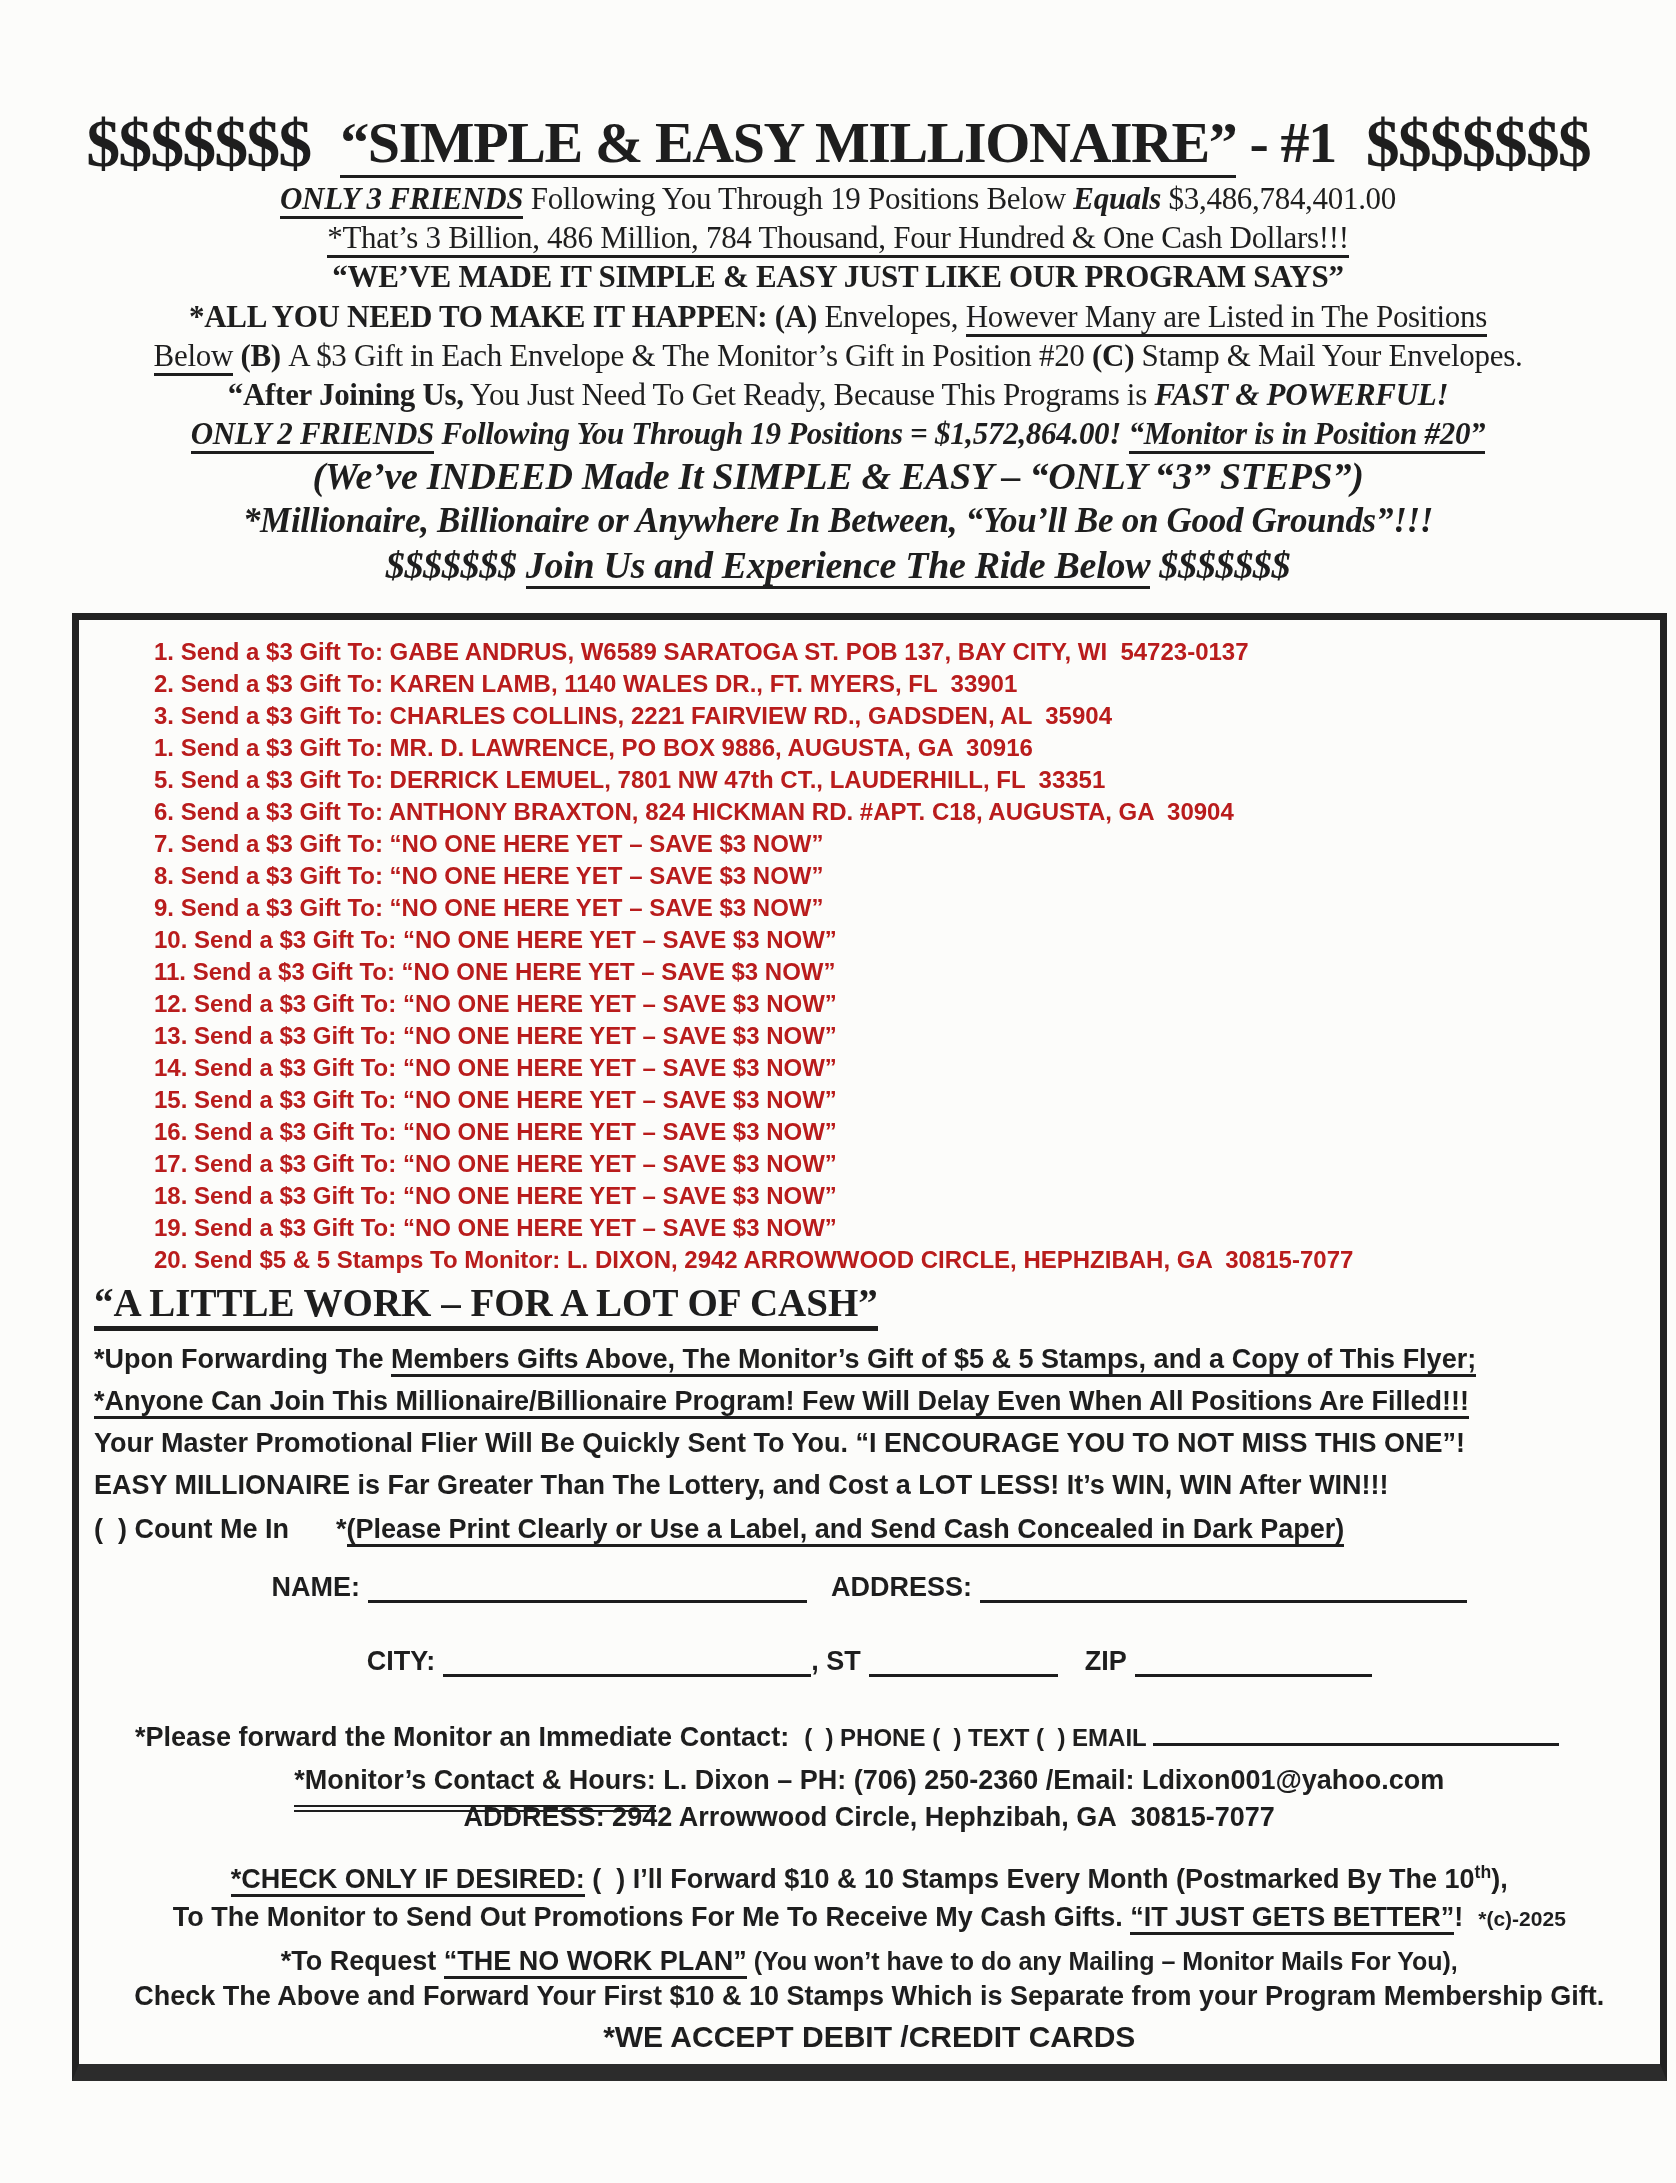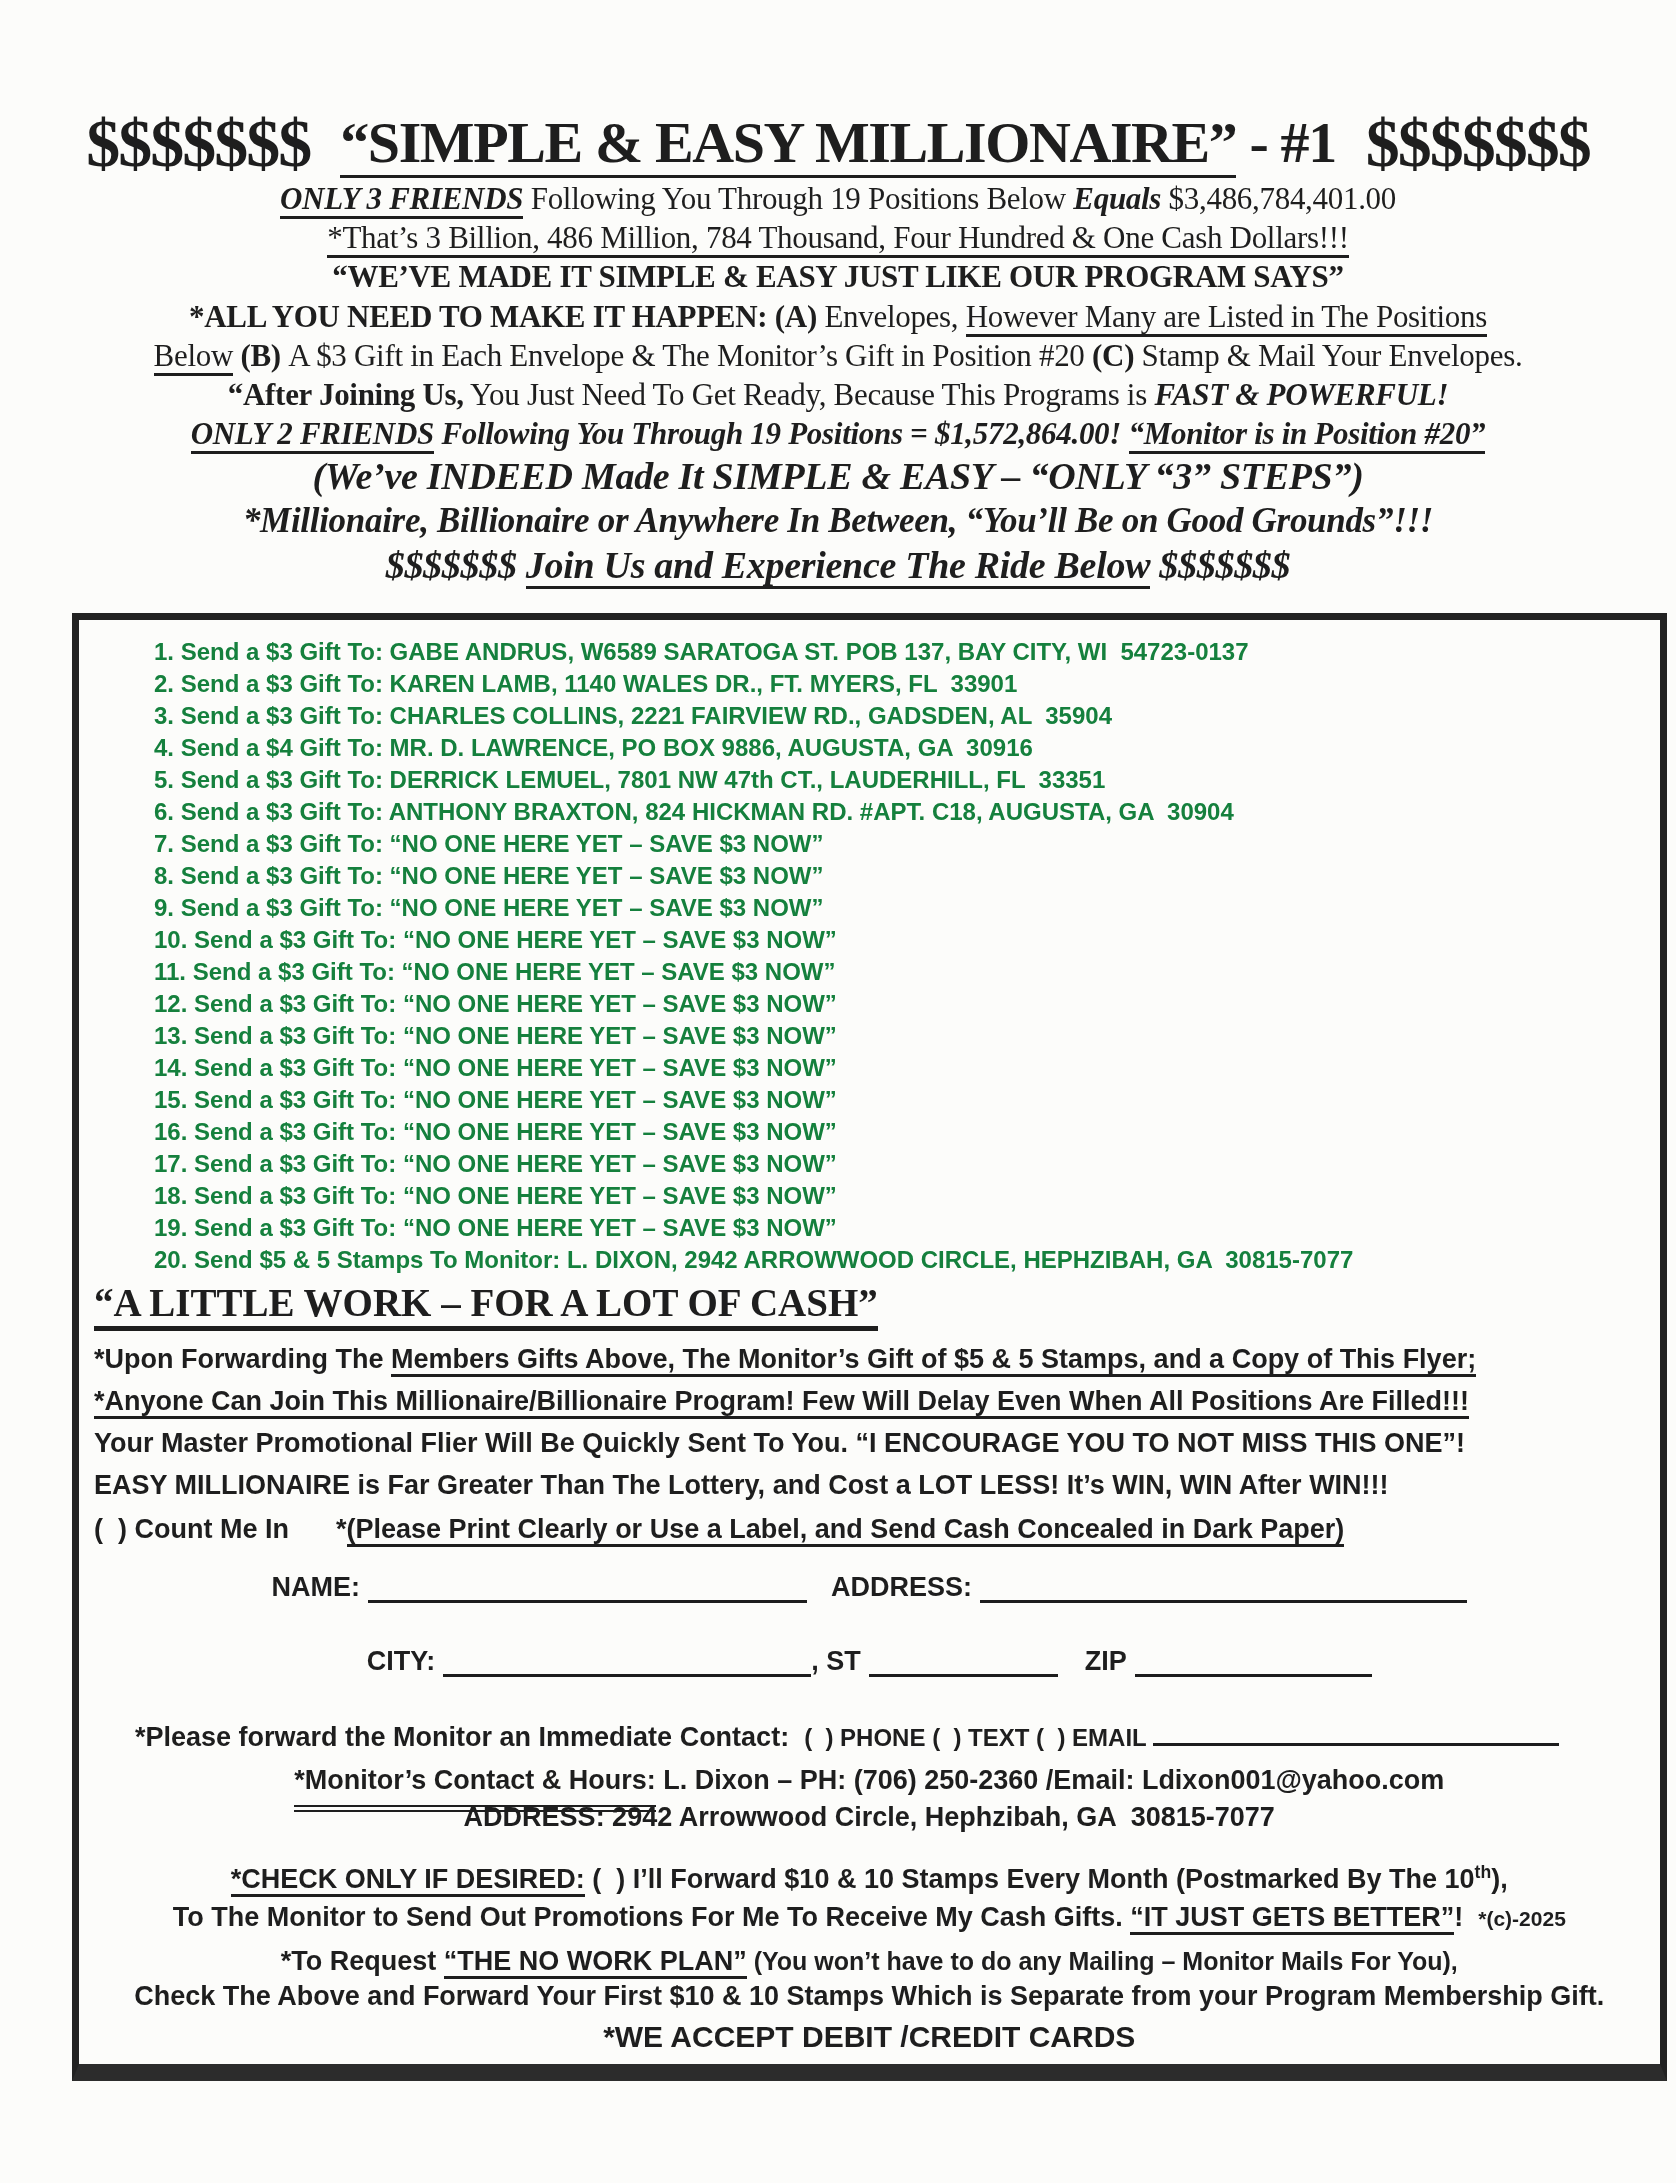--- a/index.html
+++ b/index.html
@@ -32,21 +32,21 @@
   
   .box{
     margin:24px 9.5px 0 72px;
     border:7.4px solid #222;
     border-bottom:17px solid #2c2c2c;
     padding:16px 15px 8px 15px;
     box-sizing:border-box;
   }
   .rows{list-style:none;margin:0;padding:0 0 0 60px;
         font-family:"Liberation Sans",sans-serif;font-weight:bold;
-        font-size:24px;line-height:32px;color:#15803d;}
+        font-size:24px;line-height:32px;color:#b91c1c;}
   
   .cash{text-align:left;margin-top:6px;}
   .cash-title{font-family:"Liberation Serif",serif;font-weight:bold;font-size:39px;line-height:1.1;margin-bottom:13.5px;}
   .cash-title .u{border-bottom:5.4px solid currentColor;padding-bottom:2px;}
   .p-line{font-family:"Liberation Sans",sans-serif;font-weight:bold;font-size:27px;line-height:42px;}
   .count-line{font-family:"Liberation Sans",sans-serif;font-weight:bold;font-size:27px;line-height:41px;margin-top:2.7px;}
   .count-gap{display:inline-block;width:47px;}
 
   
   .form-row{display:flex;justify-content:center;align-items:flex-end;
@@ -101,21 +101,21 @@
 
     <div class="h-line big b i"><span class="pre">$$$$$$$ </span><span class="u">Join Us and Experience The Ride Below</span><span class="pre"> $$$$$$$</span></div>
   </div>
 
   <div class="box">
 
     <ol class="rows">
         <li><span class="pre">1. Send a $3 Gift To: GABE ANDRUS, W6589 SARATOGA ST. POB 137, BAY CITY, WI  54723-0137</span></li>
         <li><span class="pre">2. Send a $3 Gift To: KAREN LAMB, 1140 WALES DR., FT. MYERS, FL  33901</span></li>
         <li><span class="pre">3. Send a $3 Gift To: CHARLES COLLINS, 2221 FAIRVIEW RD., GADSDEN, AL  35904</span></li>
-        <li><span class="pre">4. Send a $4 Gift To: MR. D. LAWRENCE, PO BOX 9886, AUGUSTA, GA  30916</span></li>
+        <li><span class="pre">1. Send a $3 Gift To: MR. D. LAWRENCE, PO BOX 9886, AUGUSTA, GA  30916</span></li>
         <li><span class="pre">5. Send a $3 Gift To: DERRICK LEMUEL, 7801 NW 47th CT., LAUDERHILL, FL  33351</span></li>
         <li><span class="pre">6. Send a $3 Gift To: ANTHONY BRAXTON, 824 HICKMAN RD. #APT. C18, AUGUSTA, GA  30904</span></li>
         <li><span class="pre">7. Send a $3 Gift To: “NO ONE HERE YET – SAVE $3 NOW”</span></li>
         <li><span class="pre">8. Send a $3 Gift To: “NO ONE HERE YET – SAVE $3 NOW”</span></li>
         <li><span class="pre">9. Send a $3 Gift To: “NO ONE HERE YET – SAVE $3 NOW”</span></li>
         <li><span class="pre">10. Send a $3 Gift To: “NO ONE HERE YET – SAVE $3 NOW”</span></li>
         <li><span class="pre">11. Send a $3 Gift To: “NO ONE HERE YET – SAVE $3 NOW”</span></li>
         <li><span class="pre">12. Send a $3 Gift To: “NO ONE HERE YET – SAVE $3 NOW”</span></li>
         <li><span class="pre">13. Send a $3 Gift To: “NO ONE HERE YET – SAVE $3 NOW”</span></li>
         <li><span class="pre">14. Send a $3 Gift To: “NO ONE HERE YET – SAVE $3 NOW”</span></li>

